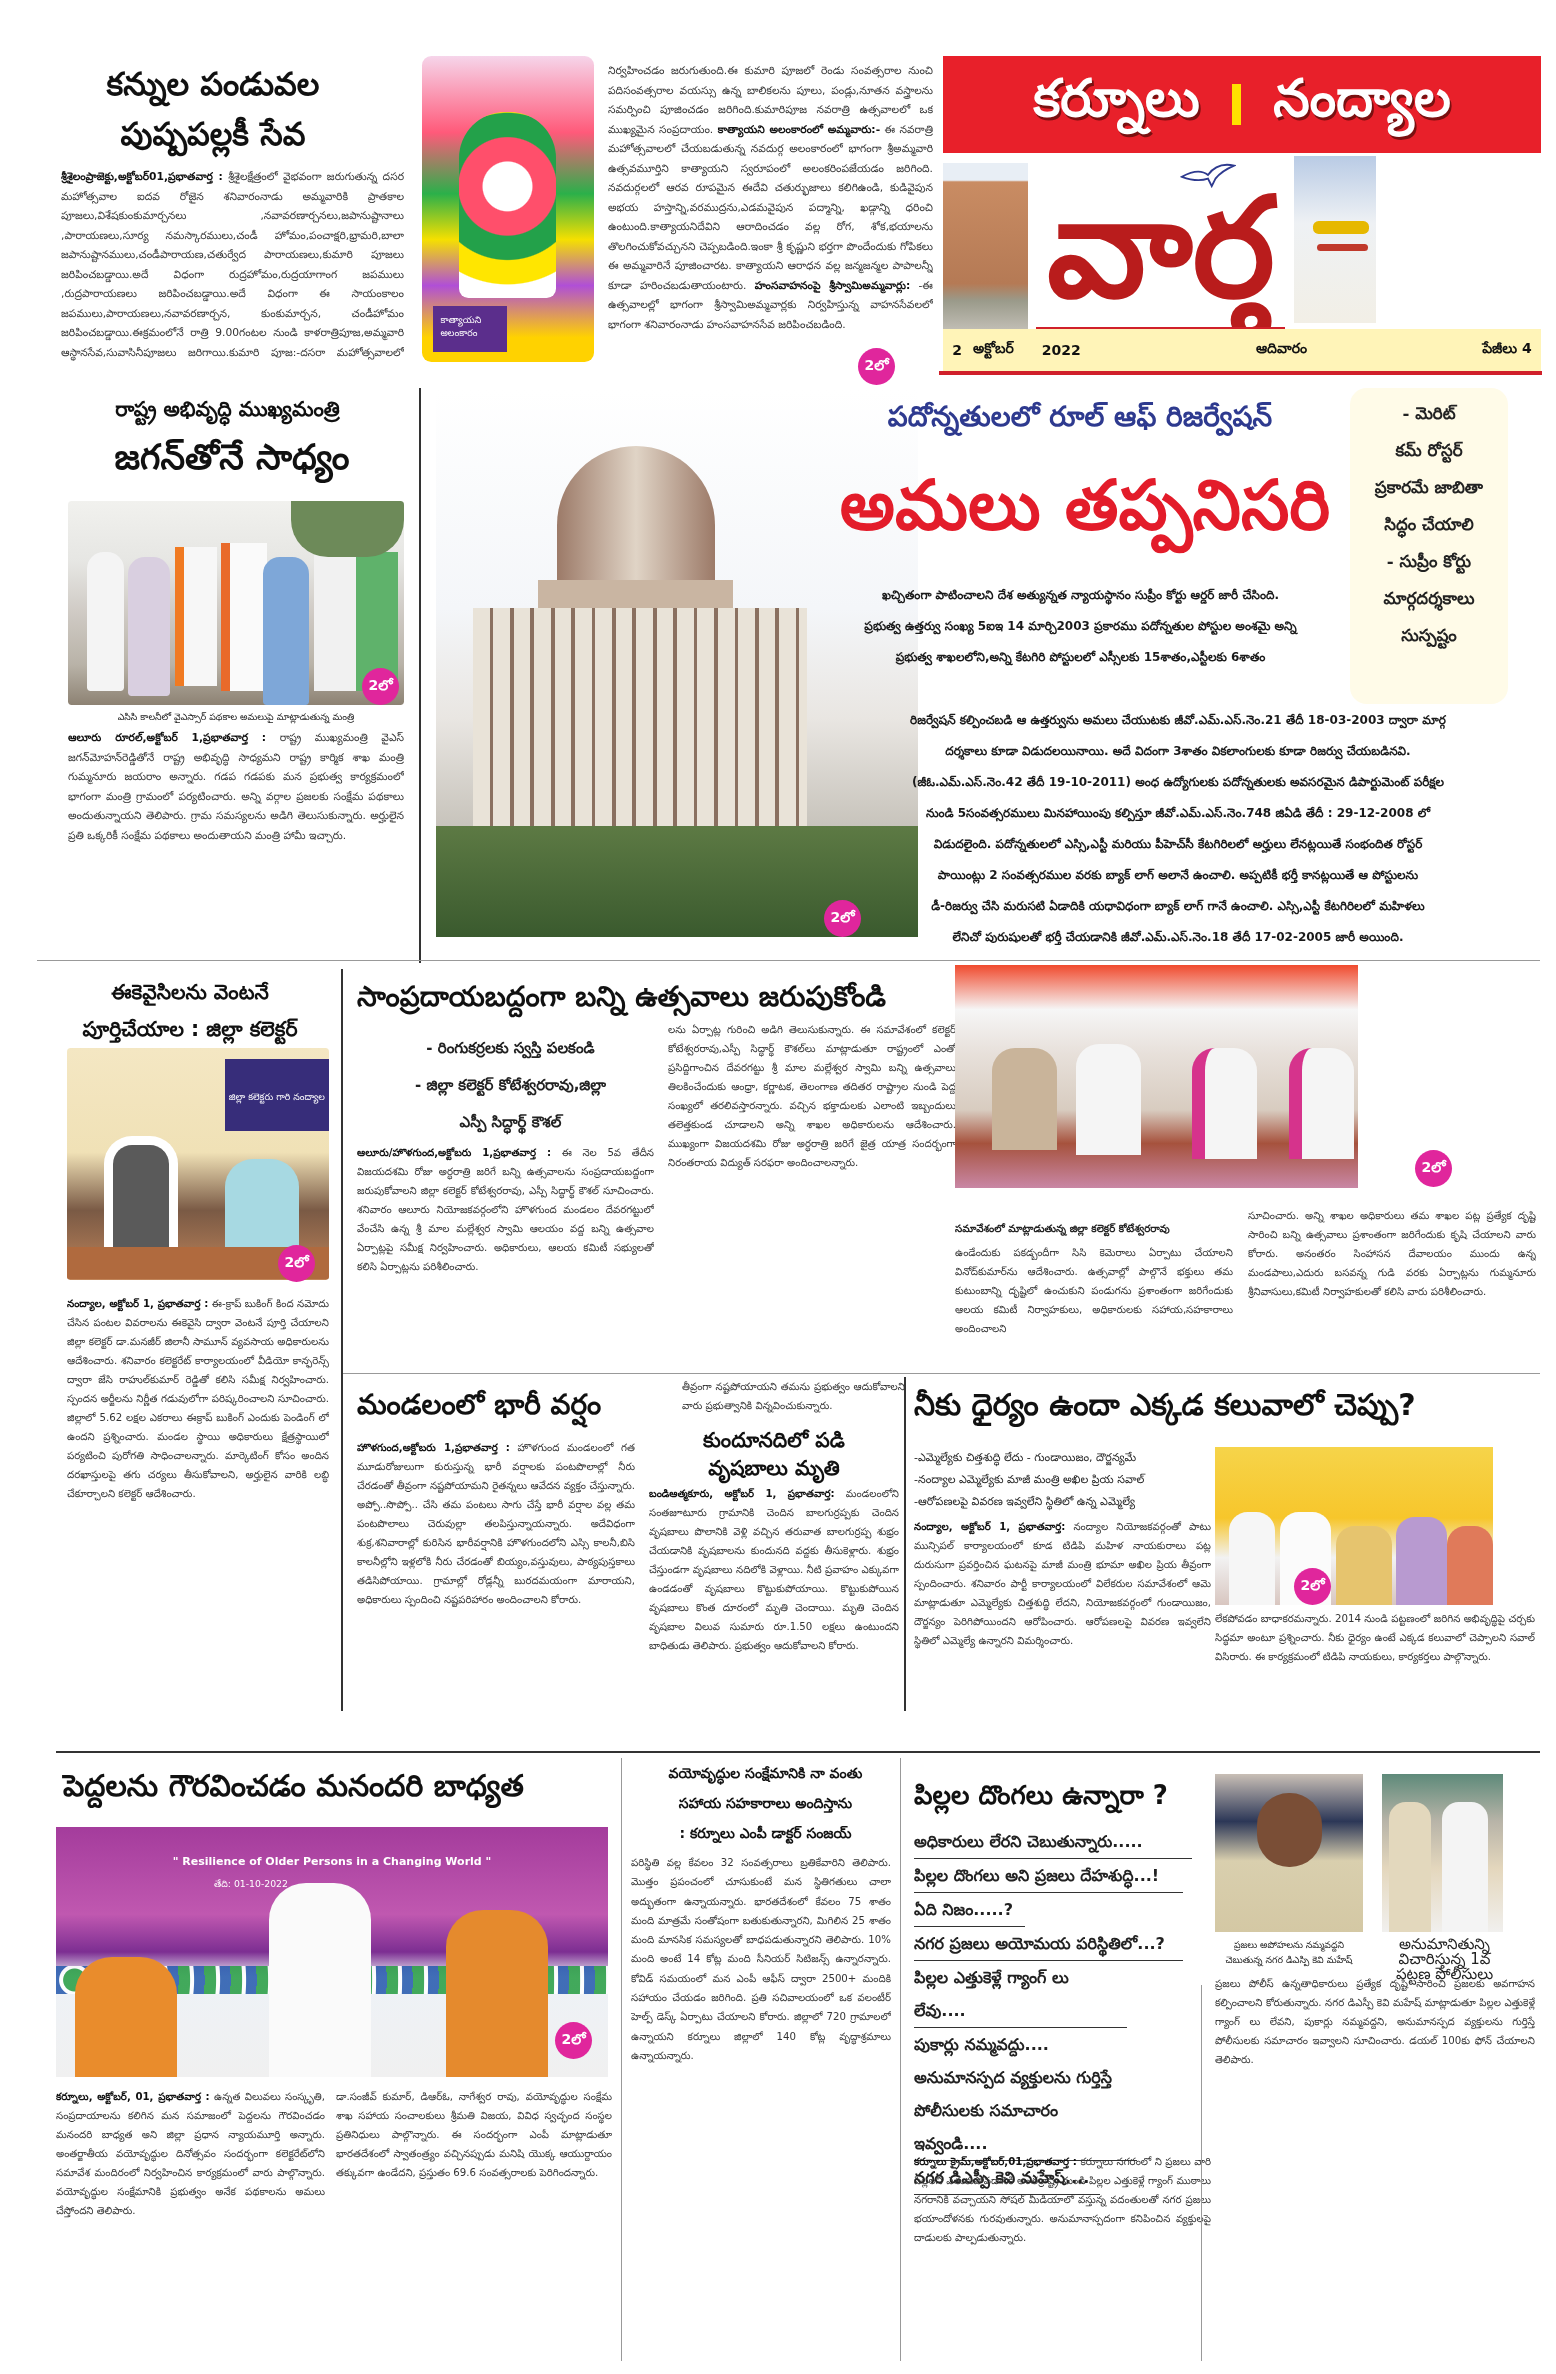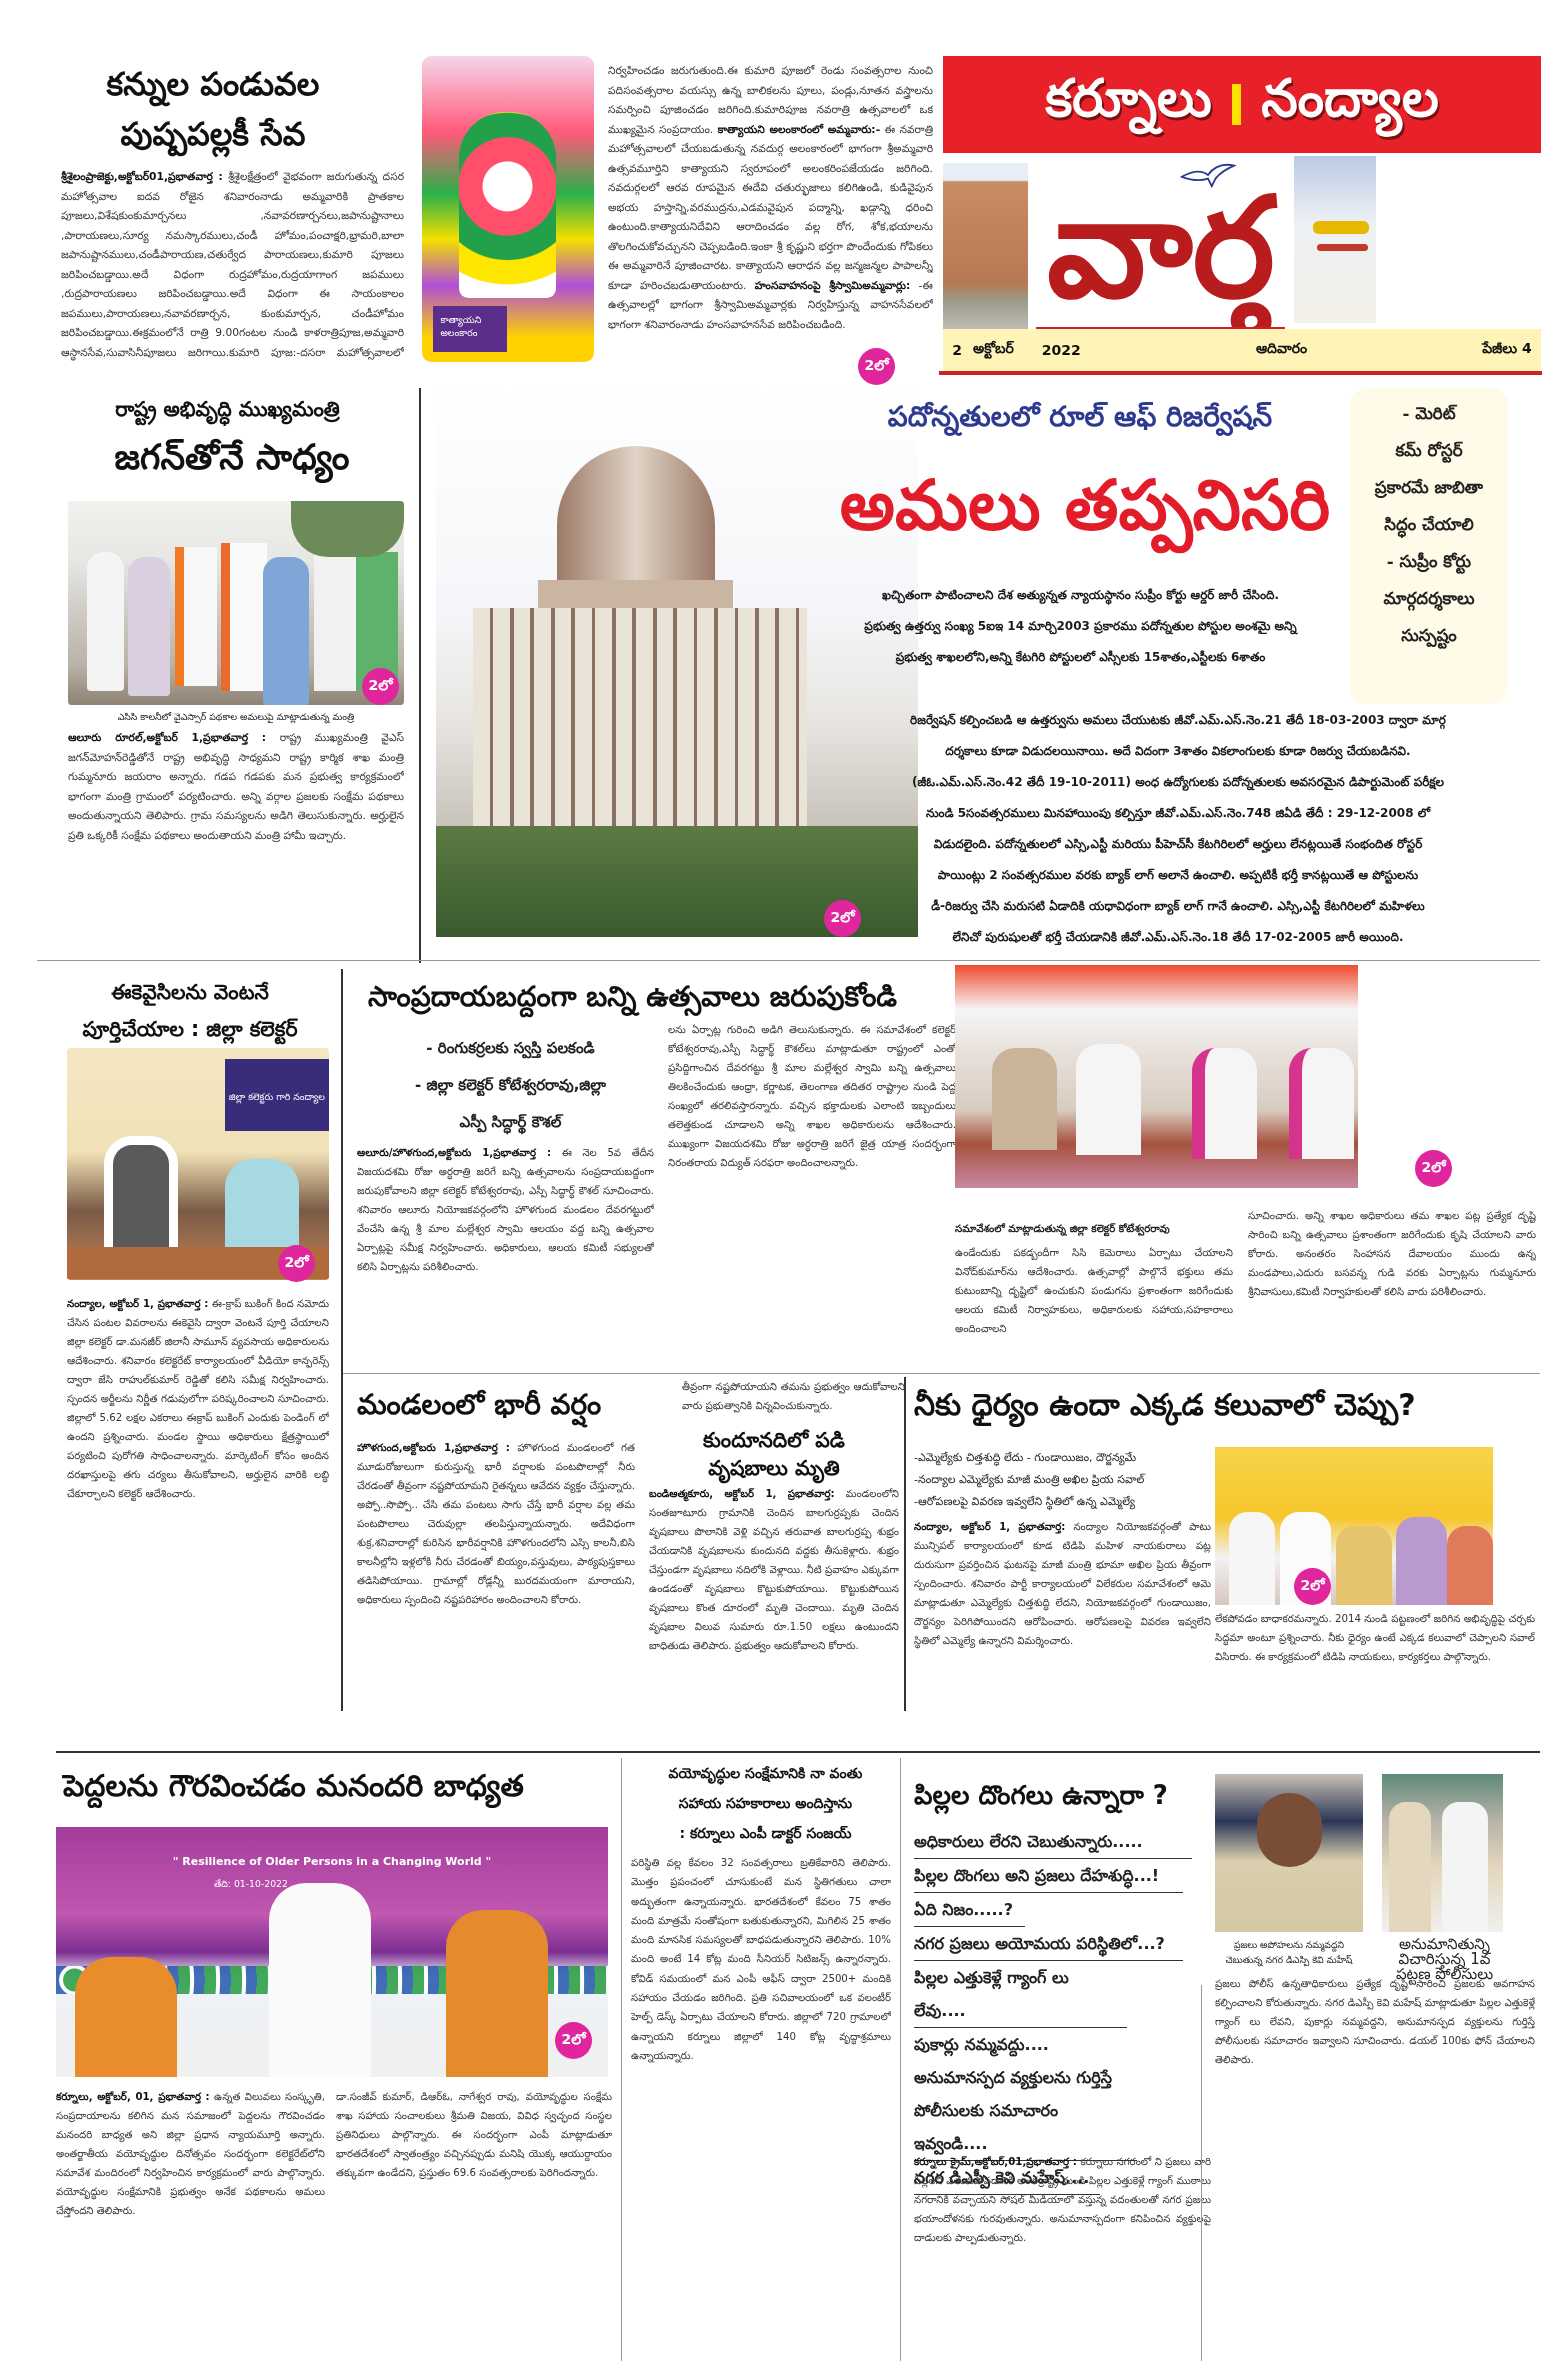--- a/index.html
+++ b/index.html
@@ -35,21 +35,21 @@
 <div class="abs body-text" style="left:608px;top:61px;width:325px;height:297px;overflow:hidden;font-size:10.7px;line-height:19.5px;">
   <span>నిర్వహించడం జరుగుతుంది.ఈ కుమారి పూజలో రెండు సంవత్సరాల నుంచి పదిసంవత్సరాల వయస్సు ఉన్న బాలికలను పూలు, పండ్లు,నూతన వస్త్రాలను సమర్పించి పూజించడం జరిగింది.కుమారిపూజ నవరాత్రి ఉత్సవాలలో ఒక ముఖ్యమైన సంప్రదాయం.</span>
   <b>కాత్యాయని అలంకారంలో అమ్మవారు:-</b>
   <span>ఈ నవరాత్రి మహోత్సవాలలో చేయబడుతున్న నవదుర్గ అలంకారంలో భాగంగా శ్రీఅమ్మవారి ఉత్సవమూర్తిని కాత్యాయని స్వరూపంలో అలంకరింపజేయడం జరిగింది. నవదుర్గలలో ఆరవ రూపమైన ఈదేవి చతుర్భుజాలు కలిగిఉండి, కుడివైపున అభయ హస్తాన్ని,వరముద్రను,ఎడమవైపున పద్మాన్ని, ఖడ్గాన్ని ధరించి ఉంటుంది.కాత్యాయనిదేవిని ఆరాదించడం వల్ల రోగ, శోక,భయాలను తొలగించుకోవచ్చునని చెప్పబడింది.ఇంకా శ్రీ కృష్ణుని భర్తగా పొందేందుకు గోపికలు ఈ అమ్మవారినే పూజించారట. కాత్యాయని ఆరాధన వల్ల జన్మజన్మల పాపాలన్నీ కూడా హరించబడుతాయంటారు.</span>
   <b>హంసవాహనంపై శ్రీస్వామిఅమ్మవార్లు:</b>
   <span>-ఈ ఉత్సవాలల్లో భాగంగా శ్రీస్వామిఅమ్మవార్లకు నిర్వహిస్తున్న వాహనసేవలలో భాగంగా శనివారంనాడు హంసవాహనసేవ జరిపించబడింది.</span>
 </div>
 <div class="badge" style="left:858px;top:348px;">2లో</div>
 
 <div class="abs" style="left:943px;top:56px;width:598px;height:297px;">
-  <div style="position:absolute;left:0;top:0;width:598px;height:97px;background:#e8202a;display:flex;align-items:center;justify-content:center;gap:20px;">
+  <div style="position:absolute;left:0;top:0;width:598px;height:97px;background:#e8202a;display:flex;align-items:center;justify-content:center;gap:32px;">
     <span style="color:#fff;font-size:52px;font-weight:bold;text-shadow:1.9px 2.8px 0 #7a1010;">కర్నూలు</span>
     <span style="display:inline-block;width:9.3px;height:41px;background:#ffe100;"></span>
     <span style="color:#fff;font-size:52px;font-weight:bold;text-shadow:1.9px 2.8px 0 #7a1010;">నంద్యాల</span>
   </div>
   <div style="position:absolute;left:0;top:107px;width:85px;height:172px;background:linear-gradient(180deg,#e8eef5 0%,#e8eef5 10%,#c98c63 11%,#b57a55 70%,#9a9a8a 80%,#c8c4bc 100%);"></div>
   <div style="position:absolute;left:237px;top:104px;width:56px;height:28px;">
     <svg width="56" height="28" viewBox="0 0 60 30">
         <path d="M2 18 Q20 8 30 16 Q40 2 58 6 Q44 12 38 20 L34 28 L30 20 Q18 24 2 18Z" fill="#fff" stroke="#2e3a8f" stroke-width="2"></path>
       </svg>
   </div>
@@ -139,21 +139,21 @@
   <div style="position:absolute;left:37px;top:88px;width:74px;height:121px;background:#5a5a5a;border-radius:28px 28px 0 0;border:9.3px solid #fff;border-bottom:none;"></div>
   <div style="position:absolute;left:158px;top:111px;width:74px;height:102px;background:#a7d9e2;border-radius:28px 28px 0 0;"></div>
   <div style="position:absolute;left:0;top:199px;width:262px;height:32px;background:#b06a3e;"></div>
 </div>
 <div class="badge" style="left:278px;top:1245px;">2లో</div>
 <div class="abs body-text" style="left:67px;top:1294px;width:262px;height:408px;overflow:hidden;font-size:10.2px;line-height:19px;">
   <b>నంద్యాల, అక్టోబర్ 1, ప్రభాతవార్త :</b>
   <span>ఈ-క్రాప్ బుకింగ్ కింద నమోదు చేసిన పంటల వివరాలను ఈకెవైసి ద్వారా వెంటనే పూర్తి చేయాలని జిల్లా కలెక్టర్ డా.మనజీర్ జిలానీ సామూన్ వ్యవసాయ అధికారులను ఆదేశించారు. శనివారం కలెక్టరేట్ కార్యాలయంలో వీడియో కాన్ఫరెన్స్ ద్వారా జేసి రాహుల్‌కుమార్ రెడ్డితో కలిసి సమీక్ష నిర్వహించారు. స్పందన అర్జీలను నిర్ణీత గడువులోగా పరిష్కరించాలని సూచించారు. జిల్లాలో 5.62 లక్షల ఎకరాలు ఈక్రాప్ బుకింగ్ ఎందుకు పెండింగ్ లో ఉందని ప్రశ్నించారు. మండల స్థాయి అధికారులు క్షేత్రస్థాయిలో పర్యటించి పురోగతి సాధించాలన్నారు. మార్కెటింగ్ కోసం అందిన దరఖాస్తులపై తగు చర్యలు తీసుకోవాలని, అర్హులైన వారికి లబ్ధి చేకూర్చాలని కలెక్టర్ ఆదేశించారు.</span>
 </div>
 
-<div class="abs" style="left:368px;top:969px;width:603px;font-size:28px;font-weight:bold;color:#111;line-height:56px;">సాంప్రదాయబద్దంగా బన్ని ఉత్సవాలు జరుపుకోండి</div>
+<div class="abs" style="left:357px;top:969px;width:603px;font-size:28px;font-weight:bold;color:#111;line-height:56px;">సాంప్రదాయబద్దంగా బన్ని ఉత్సవాలు జరుపుకోండి</div>
 <div class="abs" style="left:362px;top:1030px;width:297px;font-size:15px;font-weight:bold;line-height:37px;text-align:center;color:#222;">
   <div>- రింగుకర్రలకు స్వస్తి పలకండి</div>
   <div>- జిల్లా కలెక్టర్ కోటేశ్వరరావు,జిల్లా</div>
   <div>ఎస్పీ సిద్ధార్థ్ కౌశల్</div>
 </div>
 <div class="abs body-text" style="left:357px;top:1143px;width:297px;height:227px;overflow:hidden;font-size:10.2px;line-height:19px;">
   <b>ఆలూరు/హొళగుంద,అక్టోబరు 1,ప్రభాతవార్త :</b>
   <span>ఈ నెల 5వ తేదీన విజయదశమి రోజు అర్ధరాత్రి జరిగే బన్ని ఉత్సవాలను సంప్రదాయబద్దంగా జరుపుకోవాలని జిల్లా కలెక్టర్ కోటేశ్వరరావు, ఎస్పీ సిద్ధార్థ్ కౌశల్ సూచించారు. శనివారం ఆలూరు నియోజకవర్గంలోని హొళగుంద మండలం దేవరగట్టులో వేంచేసి ఉన్న శ్రీ మాల మల్లేశ్వర స్వామి ఆలయం వద్ద బన్ని ఉత్సవాల ఏర్పాట్లపై సమీక్ష నిర్వహించారు. అధికారులు, ఆలయ కమిటీ సభ్యులతో కలిసి ఏర్పాట్లను పరిశీలించారు.</span>
 </div>
 <div class="abs body-text" style="left:668px;top:1020px;width:288px;height:352px;overflow:hidden;font-size:10.2px;line-height:19px;">లను ఏర్పాట్ల గురించి అడిగి తెలుసుకున్నారు. ఈ సమావేశంలో కలెక్టర్ కోటేశ్వరరావు,ఎస్పీ సిద్ధార్థ్ కౌశల్‌లు మాట్లాడుతూ రాష్ట్రంలో ఎంతో ప్రసిద్దిగాంచిన దేవరగట్టు శ్రీ మాల మల్లేశ్వర స్వామి బన్ని ఉత్సవాలు తిలకించేందుకు ఆంధ్రా, కర్ణాటక, తెలంగాణ తదితర రాష్ట్రాల నుండి పెద్ద సంఖ్యలో తరలివస్తారన్నారు. వచ్చిన భక్తాదులకు ఎలాంటి ఇబ్బందులు తలెత్తకుండ చూడాలని అన్ని శాఖల అధికారులను ఆదేశించారు. ముఖ్యంగా విజయదశమి రోజు అర్ధరాత్రి జరిగే జైత్ర యాత్ర సందర్భంగా నిరంతరాయ విద్యుత్ సరఫరా అందించాలన్నారు.</div>

